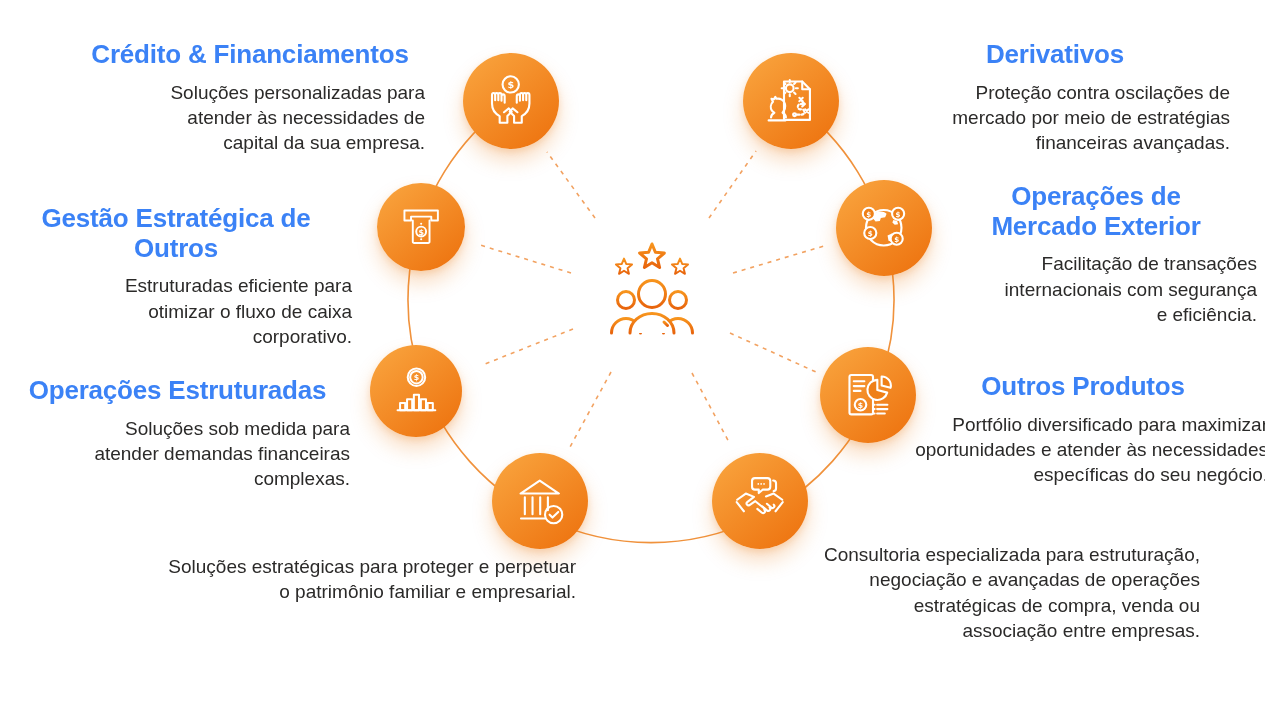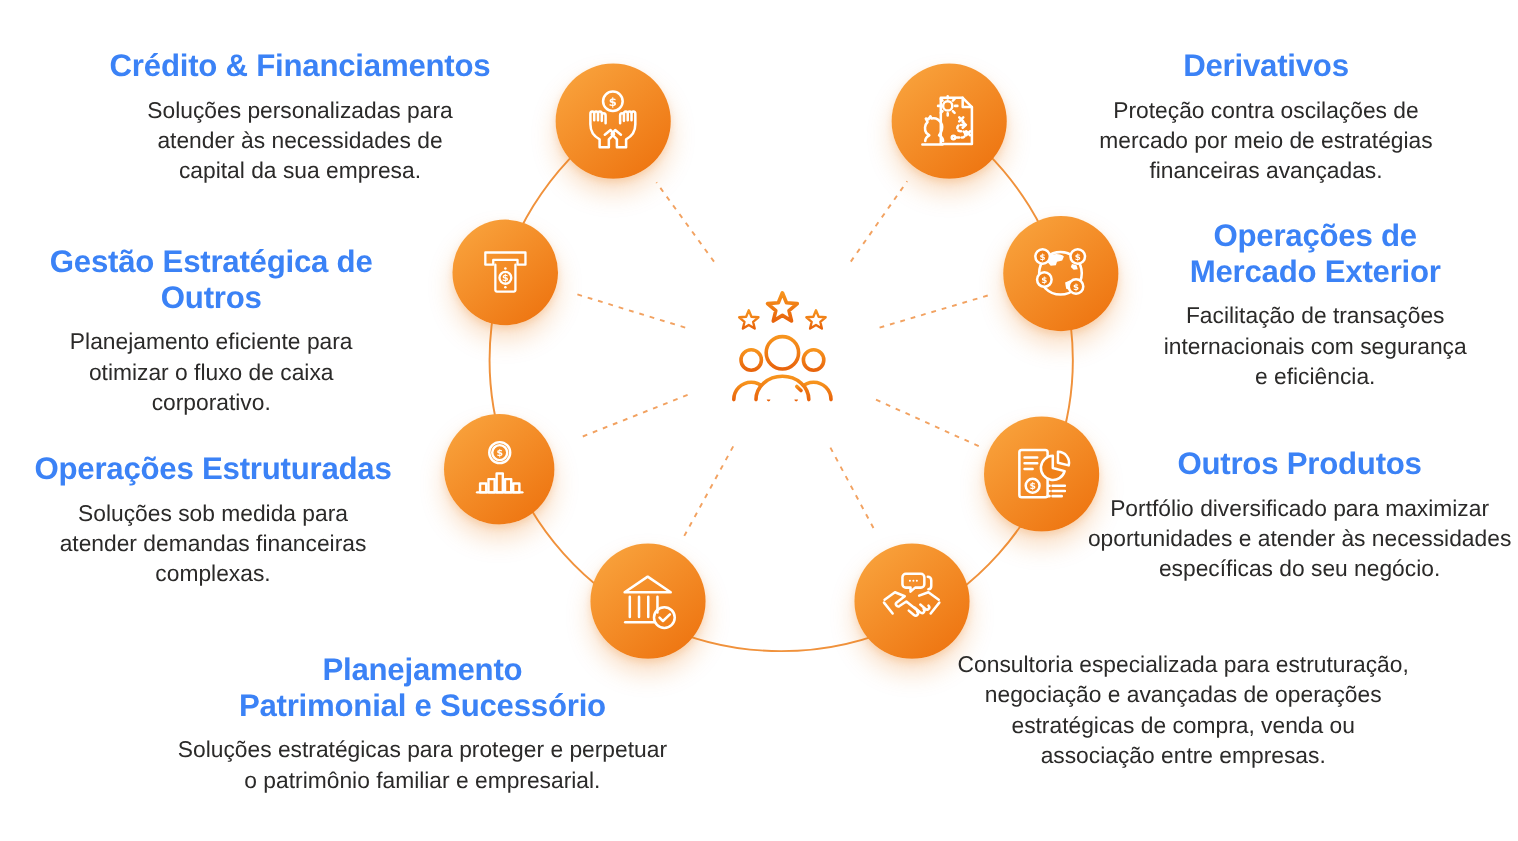--- a/index.html
+++ b/index.html
@@ -22,21 +22,21 @@
   .b-ll{left:370px;top:345px;width:92px;height:92px}
   .b-rr{left:820px;top:347px;width:96px;height:96px}
   .b-bl{left:492px;top:453px;width:96px;height:96px}
   .b-br{left:712px;top:453px;width:96px;height:96px}
   .label{position:absolute;text-align:center;}
   .label h2{
     margin:0;font-size:26px;line-height:1.14;font-weight:bold;
     color:#3b82f6;white-space:pre-line;letter-spacing:-0.2px;
   }
   .label p{
-    margin:10px 0 0;font-size:19px;line-height:1.33;color:#2b2a29;white-space:pre-line;
+    margin:10px 0 0;font-size:19px;line-height:1.33;color:#2b2a29;white-space:pre-line;text-align:right;
   }
   .t-credito {left:75px; top:40px; width:350px}
   .t-gestao  {left:0px;  top:204px;width:352px}
   .t-estrut  {left:5px;  top:376px;width:345px}
   .t-patrim  {left:128px;top:544px;width:448px}
   .t-deriv   {left:880px;top:40px; width:350px}
   .t-exterior{left:935px;top:182px;width:322px}
   .t-outros  {left:898px;top:372px;width:370px}
   .t-ma      {left:772px;top:532px;width:428px}
   .ic{stroke:#fff;stroke-width:2.2;fill:none;stroke-linecap:round;stroke-linejoin:round;}
@@ -191,35 +191,33 @@
 
   <div class="label t-credito">
     <h2>Crédito &amp; Financiamentos</h2>
     <p>Soluções personalizadas para
 atender às necessidades de
 capital da sua empresa.</p>
   </div>
 
   <div class="label t-gestao">
     <h2>Gestão Estratégica de Outros</h2>
-    <p>Planejamento eficiente para
+    <p>Estruturadas eficiente para
 otimizar o fluxo de caixa
 corporativo.</p>
   </div>
 
   <div class="label t-estrut">
     <h2>Operações Estruturadas</h2>
     <p>Soluções sob medida para
 atender demandas financeiras
 complexas.</p>
   </div>
 
   <div class="label t-patrim">
-    <h2>Planejamento
-Patrimonial e Sucessório</h2>
     <p>Soluções estratégicas para proteger e perpetuar
 o patrimônio familiar e empresarial.</p>
   </div>
 
   <div class="label t-exterior">
     <h2>Operações de
 Mercado Exterior</h2>
     <p>Facilitação de transações
 internacionais com segurança
 e eficiência.</p>

